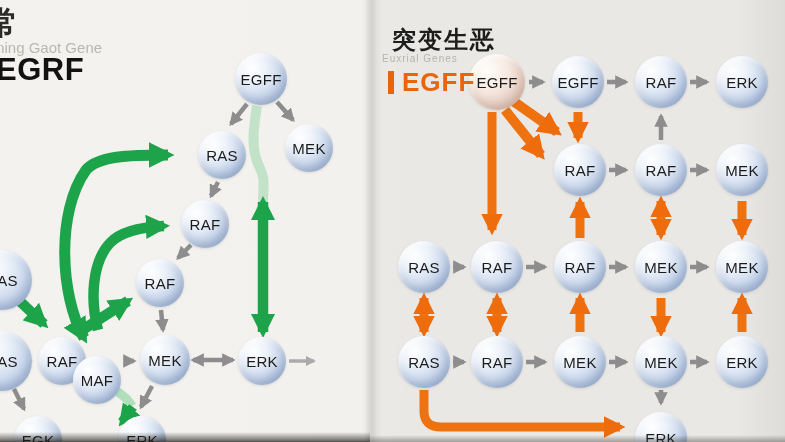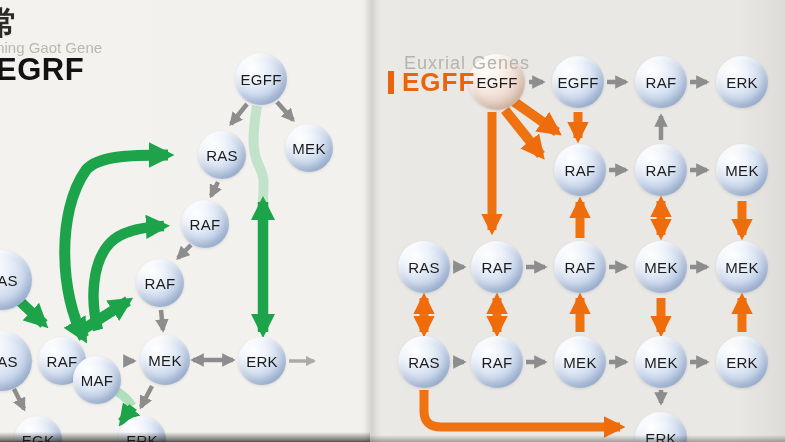--- a/index.html
+++ b/index.html
@@ -31,21 +31,21 @@
   .node.warm{
     background:radial-gradient(circle at 32% 28%, #fffdfa 0%, #f8ece4 34%, #e6d0c6 68%, #cfb0a2 100%);
     box-shadow: inset -3px -5px 9px rgba(150,100,70,.25), inset 2px 3px 5px rgba(255,255,255,.95), 0 1px 3px rgba(0,0,0,.10);
   }
   
   .hdr{position:absolute;white-space:nowrap;}
   #l-cjk{left:-14px;top:2px;font-size:32px;font-weight:bold;color:#2b2b28;}
   #l-sub{left:-8px;top:39px;font-size:15px;color:#b9b7b1;}
   #l-title{left:-4px;top:52px;font-size:31px;font-weight:bold;color:#121212;letter-spacing:.5px;}
   #r-cjk{left:392px;top:24px;font-size:24px;font-weight:bold;color:#1d1d1b;letter-spacing:2px;}
-  #r-sub{left:404px;top:53px;font-size:18px;color:#b5b3ad;letter-spacing:1px;}
+  #r-sub{left:382px;top:53px;font-size:10px;color:#b5b3ad;letter-spacing:1px;}
   #r-accent{left:388px;top:67px;display:flex;align-items:center;}
   #r-accent .bar{display:inline-block;width:6px;height:23px;margin-right:8px;}
   #r-accent .txt{font-size:26px;font-weight:bold;letter-spacing:1px;}
 </style>
 </head>
 <body>
 
 <div id="stage">
 
   <svg class="arrows" width="785" height="442" viewBox="0 0 785 442">
@@ -169,20 +169,21 @@
       <div class="node" style="left: 554px; top: 336px; height: 52px; width: 52px;">MEK</div>
       <div class="node" style="left: 635px; top: 336px; height: 52px; width: 52px;">MEK</div>
       <div class="node" style="left: 716px; top: 336px; height: 52px; width: 52px;">ERK</div>
       <div class="node" style="left: 635px; top: 412px; height: 52px; width: 52px;">ERK</div>
     </div>
 
   <div class="hdr" id="l-cjk">常</div>
   <div class="hdr" id="l-sub">ming Gaot Gene</div>
   <div class="hdr" id="l-title">EGRF</div>
 
+  <div class="hdr" id="r-cjk">突变生恶</div>
   <div class="hdr" id="r-sub">Euxrial Genes</div>
   <div class="hdr" id="r-accent">
     <span class="bar" style="background: rgb(232, 101, 13);"></span>
     <span class="txt" style="color: rgb(232, 101, 13);">EGFF</span>
   </div>
 
   <div id="divider"></div>
   <div id="bottom-shade-left"></div>
   <div id="bottom-shade-right"></div>
 </div>

